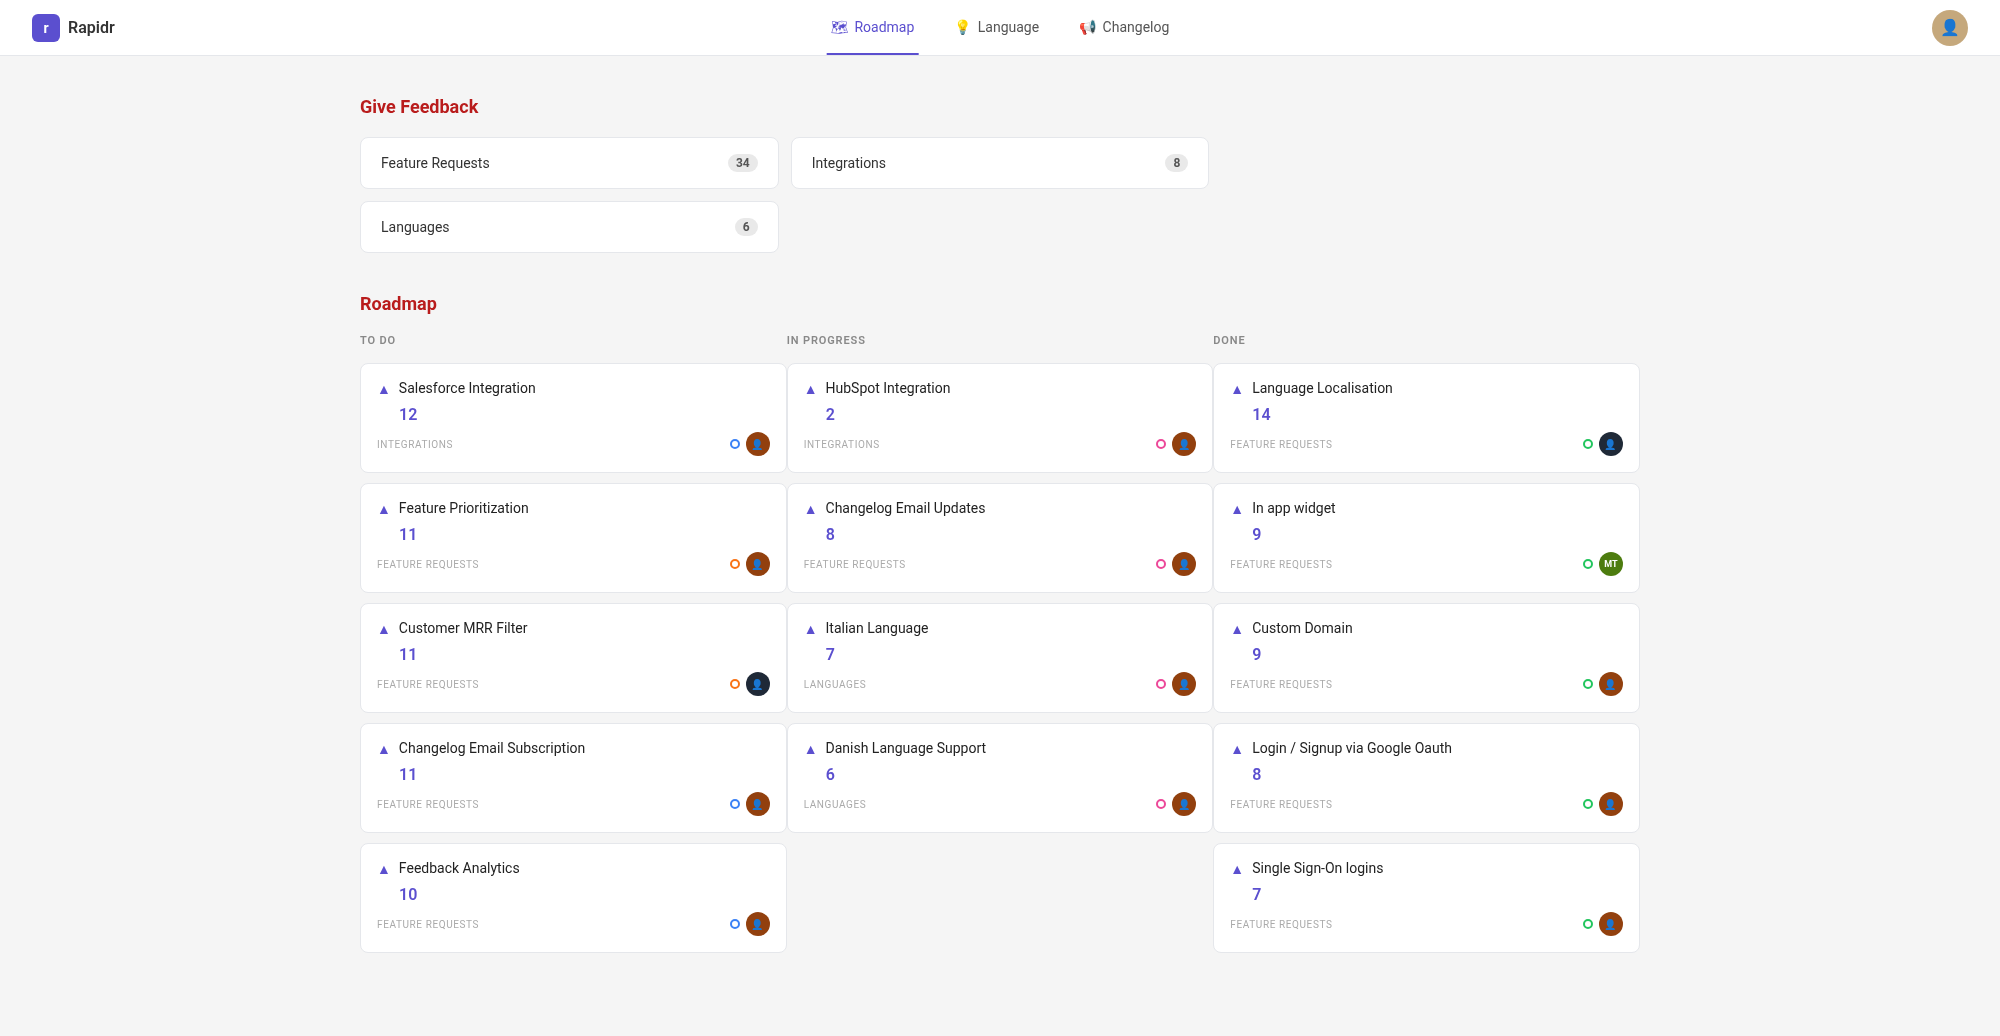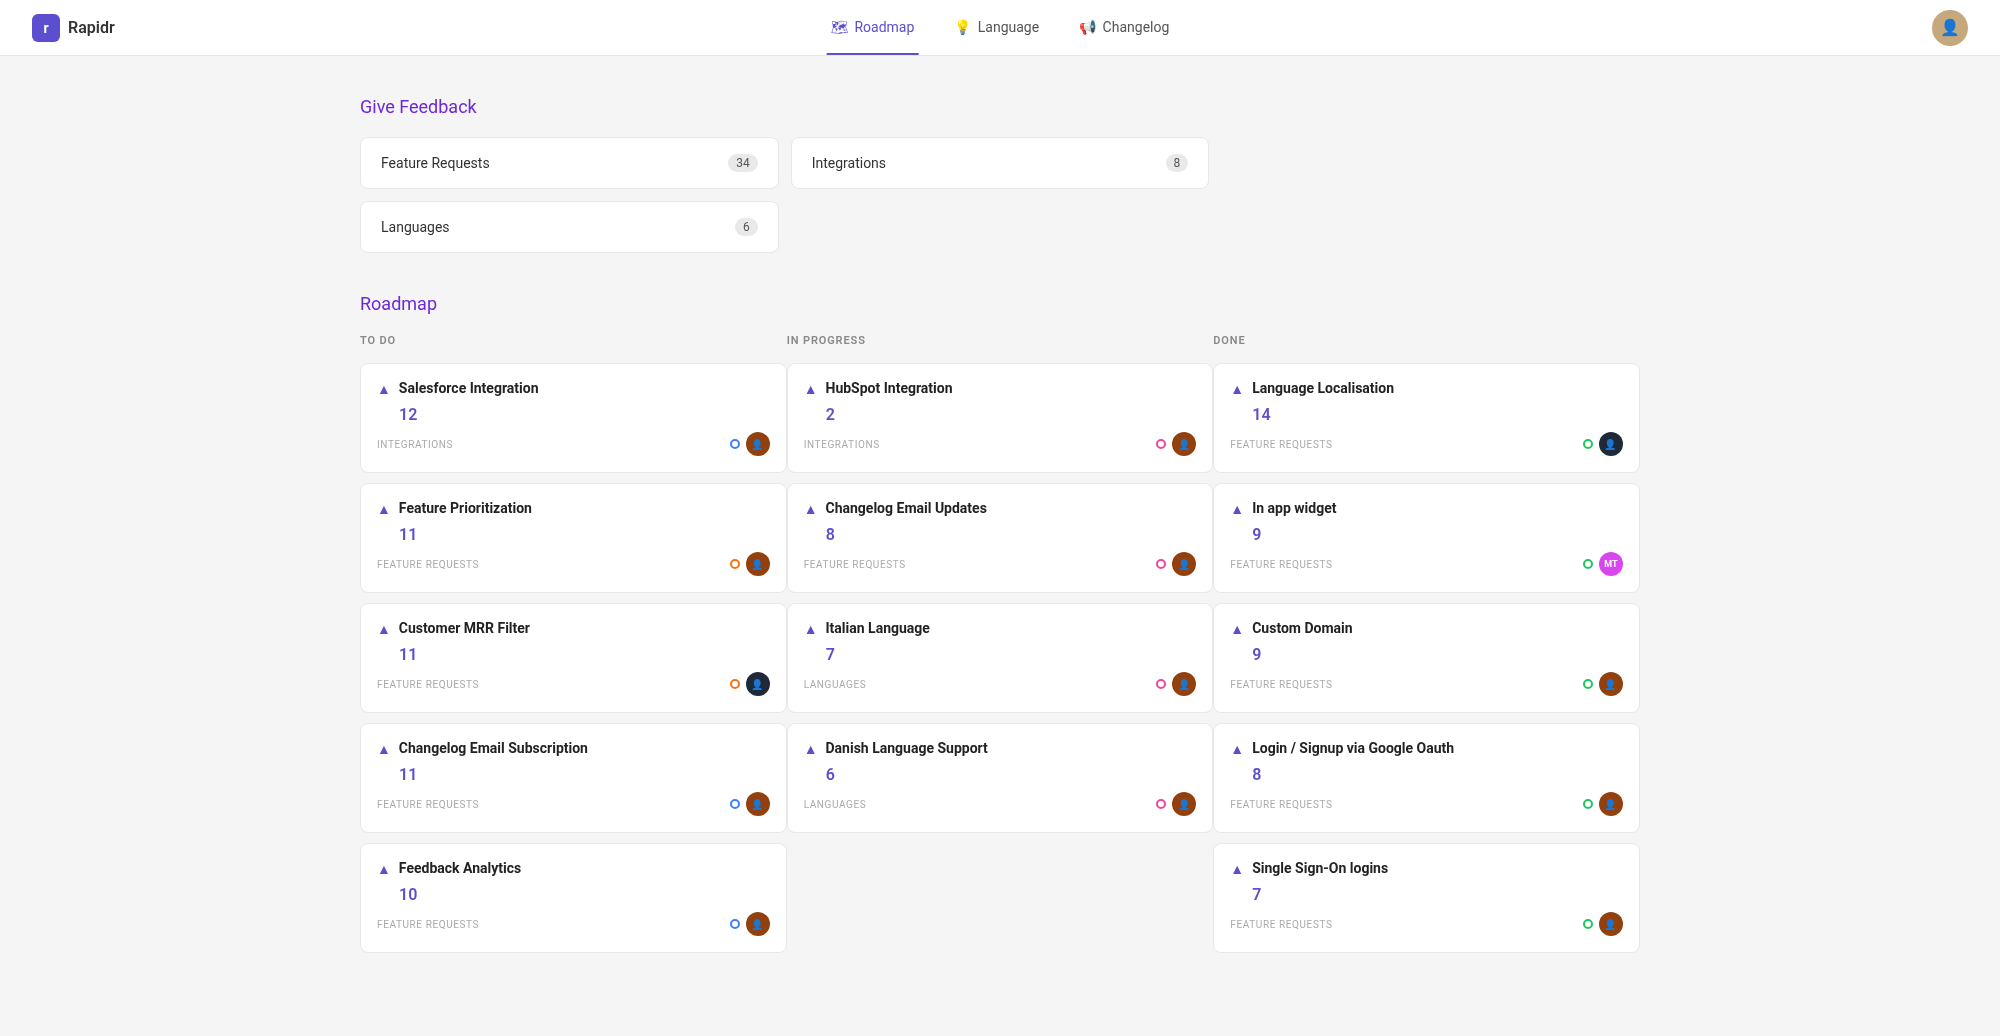--- a/index.html
+++ b/index.html
@@ -74,22 +74,22 @@
 
     
     .main {
       max-width: 1400px;
       margin: 0 auto;
       padding: 40px 60px;
     }
 
     .section-title {
       font-size: 18px;
-      font-weight: 400;
-      color: #6d28d9;
+      font-weight: 700;
+      color: #b91c1c;
       margin-bottom: 20px;
     }
 
     
     .feedback-grid {
       display: grid;
       grid-template-columns: repeat(3, 1fr);
       gap: 12px;
       margin-bottom: 12px;
     }
@@ -112,21 +112,21 @@
     .feedback-card-label {
       font-size: 14px;
       color: #333;
     }
     .feedback-card-badge {
       background: #e9e9e9;
       color: #555;
       border-radius: 12px;
       padding: 2px 8px;
       font-size: 12px;
-      font-weight: 400;
+      font-weight: 700;
     }
 
     
     .roadmap-columns {
       display: grid;
       grid-template-columns: repeat(3, 1fr);
     }
     .column-header {
       font-size: 11px;
       font-weight: 600;
@@ -154,21 +154,21 @@
       margin-bottom: 8px;
     }
     .upvote-icon {
       color: #5b4fcf;
       font-size: 14px;
       margin-top: 1px;
       flex-shrink: 0;
     }
     .card-title {
       font-size: 14px;
-      font-weight: 700;
+      font-weight: 400;
       color: #222;
     }
     .card-vote-count {
       color: #5b4fcf;
       font-size: 16px;
       font-weight: 600;
       margin-left: 22px;
       margin-bottom: 8px;
     }
     .card-footer {
@@ -203,21 +203,21 @@
       height: 24px;
       border-radius: 50%;
       background: #888;
       font-size: 10px;
       display: flex;
       align-items: center;
       justify-content: center;
       color: #fff;
       overflow: hidden;
     }
-    .avatar-mt { background: #d946ef; }
+    .avatar-mt { background: #4d7c0f; }
     .avatar-dark { background: #1f2937; }
     .avatar-brown { background: #92400e; }
   </style>
 </head>
 <body>
 
 <header class="header">
   <div class="logo-area">
     <div class="logo-icon">
       <span>r</span>

